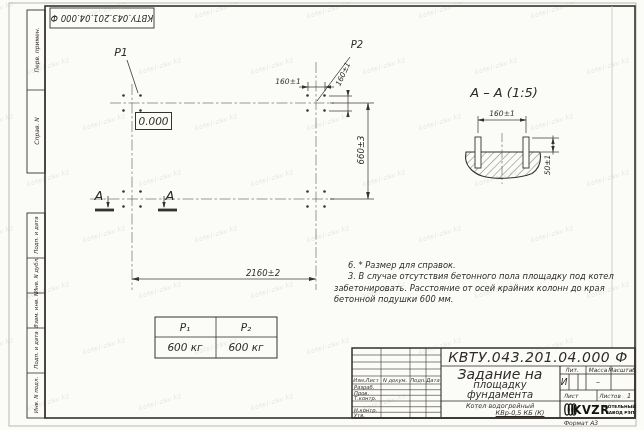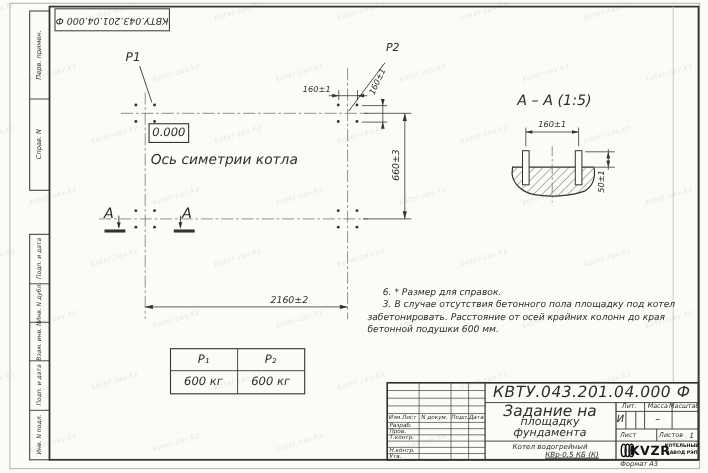--- a/index.html
+++ b/index.html
@@ -244,21 +244,20 @@
   <span class="txt r90" style="left:36px;top:310px;font-size:5.5px;">Взам. инв. N</span>
   <span class="txt r90" style="left:36px;top:350px;font-size:5.5px;">Подп. и дата</span>
   <span class="txt r90" style="left:36px;top:395px;font-size:5.5px;">Инв. N подл.</span>
   <span class="txt" style="left:581px;top:422px;font-size:6px;">Формат А3</span>
 
   <span class="txt" style="left:121px;top:52px;font-size:11px;">P1</span>
   <span class="txt" style="left:357px;top:44px;font-size:10px;">P2</span>
   <div class="elev">
     <span>0.000</span>
   </div>
-  <span class="txt lft" style="left:137px;top:145px;font-size:12.5px;">Ось симетрии котла</span>
   <span class="txt" style="left:99px;top:195px;font-size:13px;">А</span>
   <span class="txt" style="left:170px;top:195px;font-size:13px;">А</span>
   <span class="txt" style="left:288px;top:81px;font-size:7.5px;">160±1</span>
   <span class="txt r65" style="left:343px;top:74px;font-size:7.5px;">160±1</span>
   <span class="txt" style="left:224px;top:273px;font-size:8.5px;margin-left:39px;">2160±2</span>
   <span class="txt r90" style="left:361px;top:150px;font-size:8.5px;">660±3</span>
 
   <span class="txt" style="left:504px;top:92px;font-size:13px;">А – А (1:5)</span>
   <span class="txt" style="left:502px;top:113px;font-size:7.5px;">160±1</span>
   <span class="txt r90" style="left:547px;top:165px;font-size:7.5px;">50±1</span>

